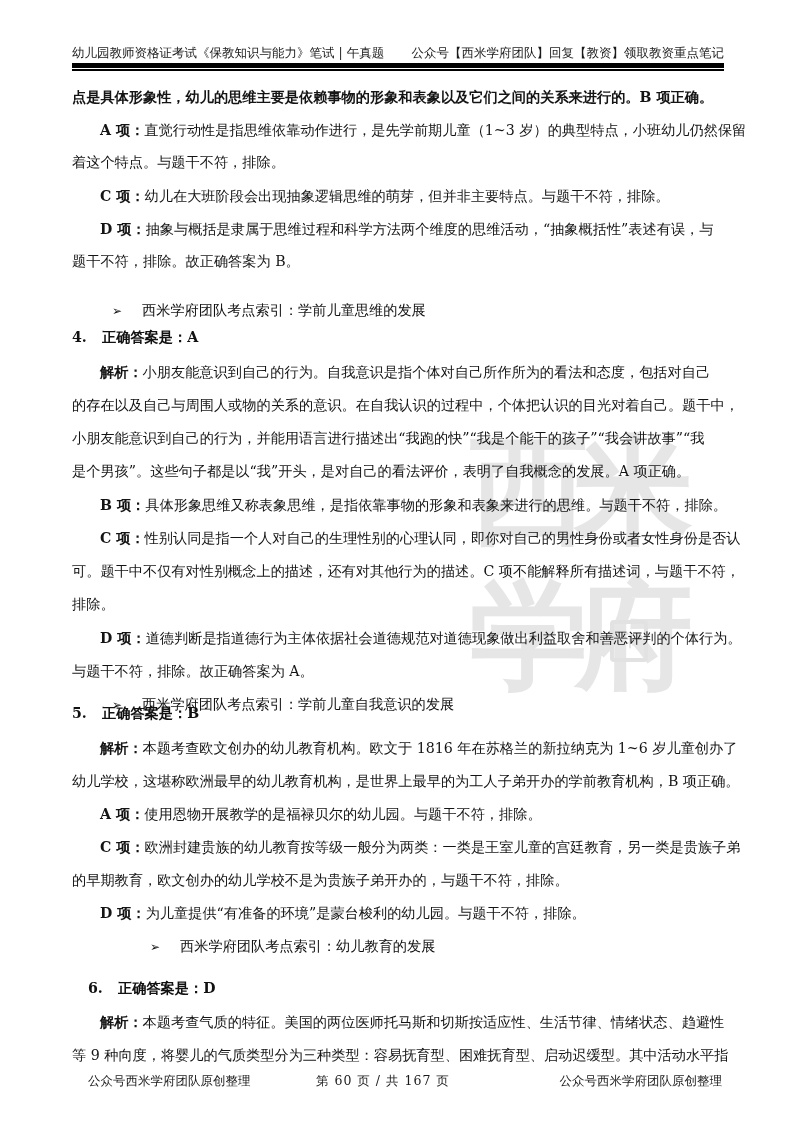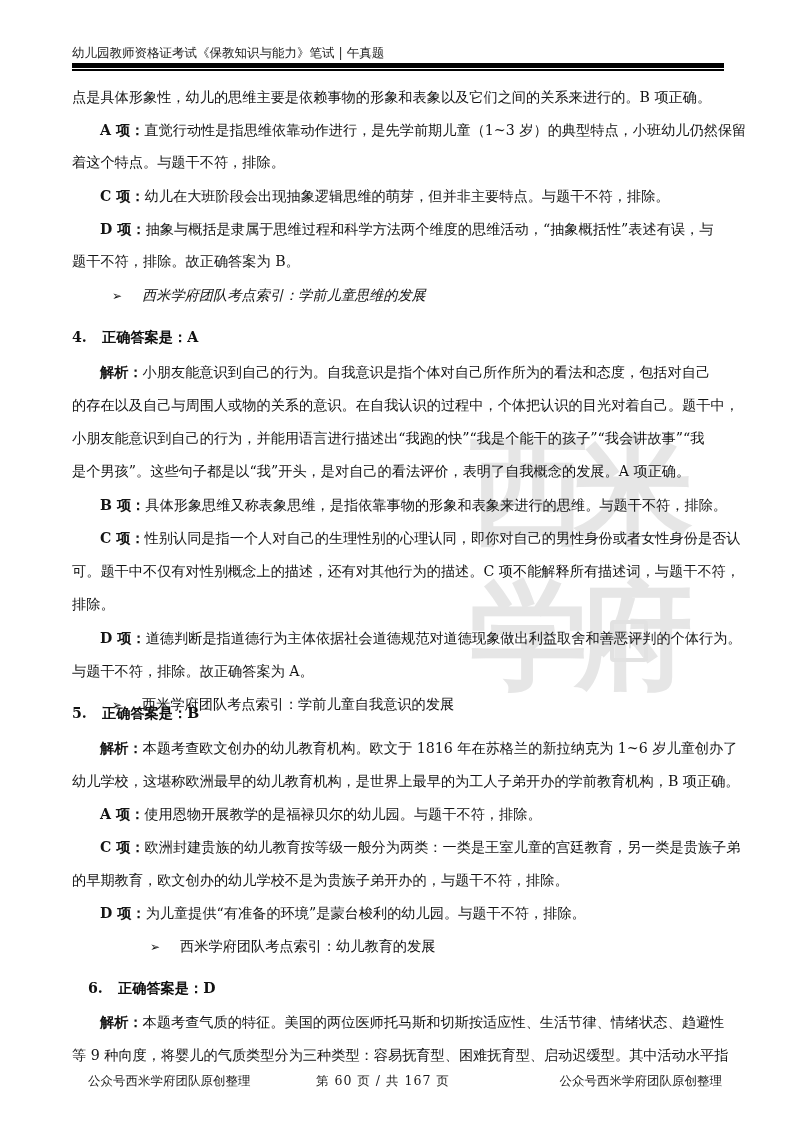--- a/index.html
+++ b/index.html
@@ -135,51 +135,52 @@
     .footer .f-center { position: absolute; left: 228px; letter-spacing: 1px; }
     .footer .f-right { position: absolute; right: 0; }
   </style>
 </head>
 <body>
 
 <div class="page">
 
   <div class="header">
     <span>幼儿园教师资格证考试《保教知识与能力》笔试 | 午真题</span>
+    <span>公众号【西米学府团队】回复【教资】领取教资重点笔记</span>
   </div>
   <div class="rule-thick"></div>
   <div class="rule-thin"></div>
 
   <div class="watermark">
     <span>西</span>
     <span>米</span>
     <span>学</span>
     <span>府</span>
     <div class="stamp">印</div>
   </div>
 
   <div class="content">
 
-    <div class="line" style="top:87px;">点是具体形象性，幼儿的思维主要是依赖事物的形象和表象以及它们之间的关系来进行的。B 项正确。</div>
+    <div class="line" style="top:87px;font-weight:bold;">点是具体形象性，幼儿的思维主要是依赖事物的形象和表象以及它们之间的关系来进行的。B 项正确。</div>
 
     <div class="line indent" style="top:120px;">
       <span class="bold">A 项：</span><span>直觉行动性是指思维依靠动作进行，是先学前期儿童（1~3 岁）的典型特点，小班幼儿仍然保留</span>
     </div>
     <div class="line" style="top:152px;">着这个特点。与题干不符，排除。</div>
 
     <div class="line indent" style="top:186px;">
       <span class="bold">C 项：</span><span>幼儿在大班阶段会出现抽象逻辑思维的萌芽，但并非主要特点。与题干不符，排除。</span>
     </div>
 
     <div class="line indent" style="top:219px;text-align:right;">
       <span class="bold">D 项：</span><span>抽象与概括是隶属于思维过程和科学方法两个维度的思维活动，“抽象概括性”表述有误，与</span>
     </div>
     <div class="line" style="top:251px;">题干不符，排除。故正确答案为 B。</div>
 
-    <div class="bullet-line" style="top:285px;font-style:italic;">
+    <div class="bullet-line" style="top:300px;">
       <span class="arrow">➢</span><span>西米学府团队考点索引：学前儿童思维的发展</span>
     </div>
 
     <div class="q-head" style="top:327px;">
       <span class="num">4.</span><span>正确答案是：A</span>
     </div>
 
     <div class="line indent" style="top:362px;">
       <span class="bold">解析：</span><span>小朋友能意识到自己的行为。自我意识是指个体对自己所作所为的看法和态度，包括对自己</span>
     </div>

